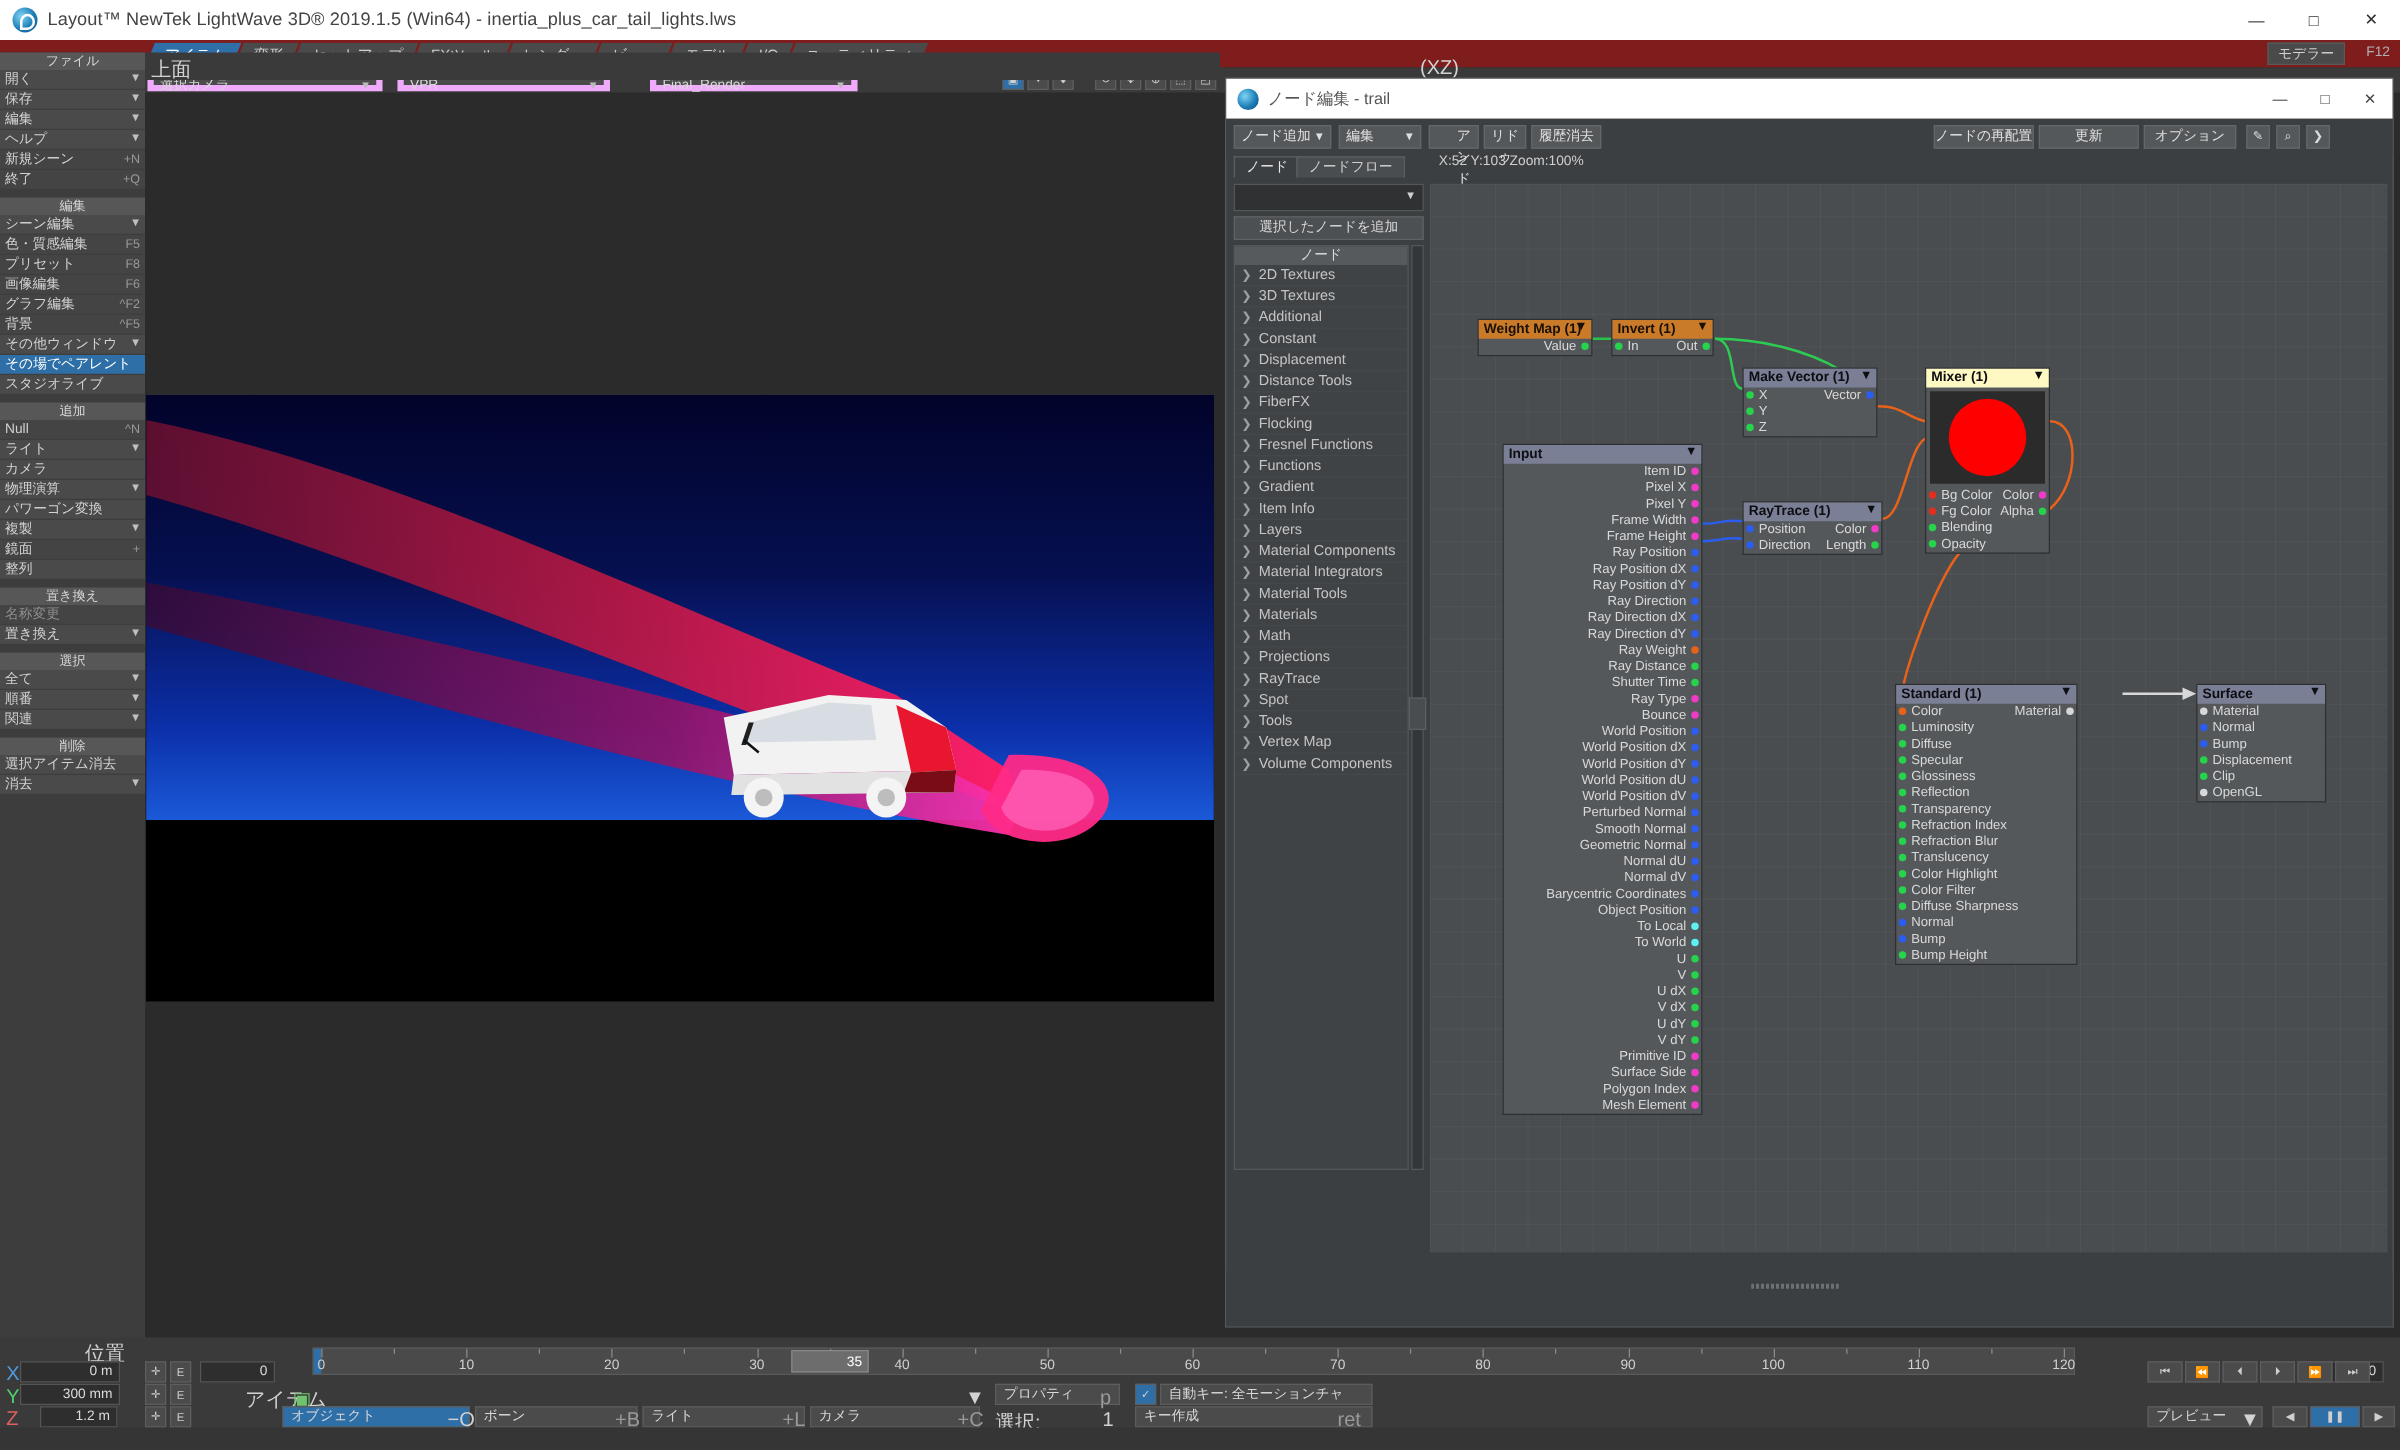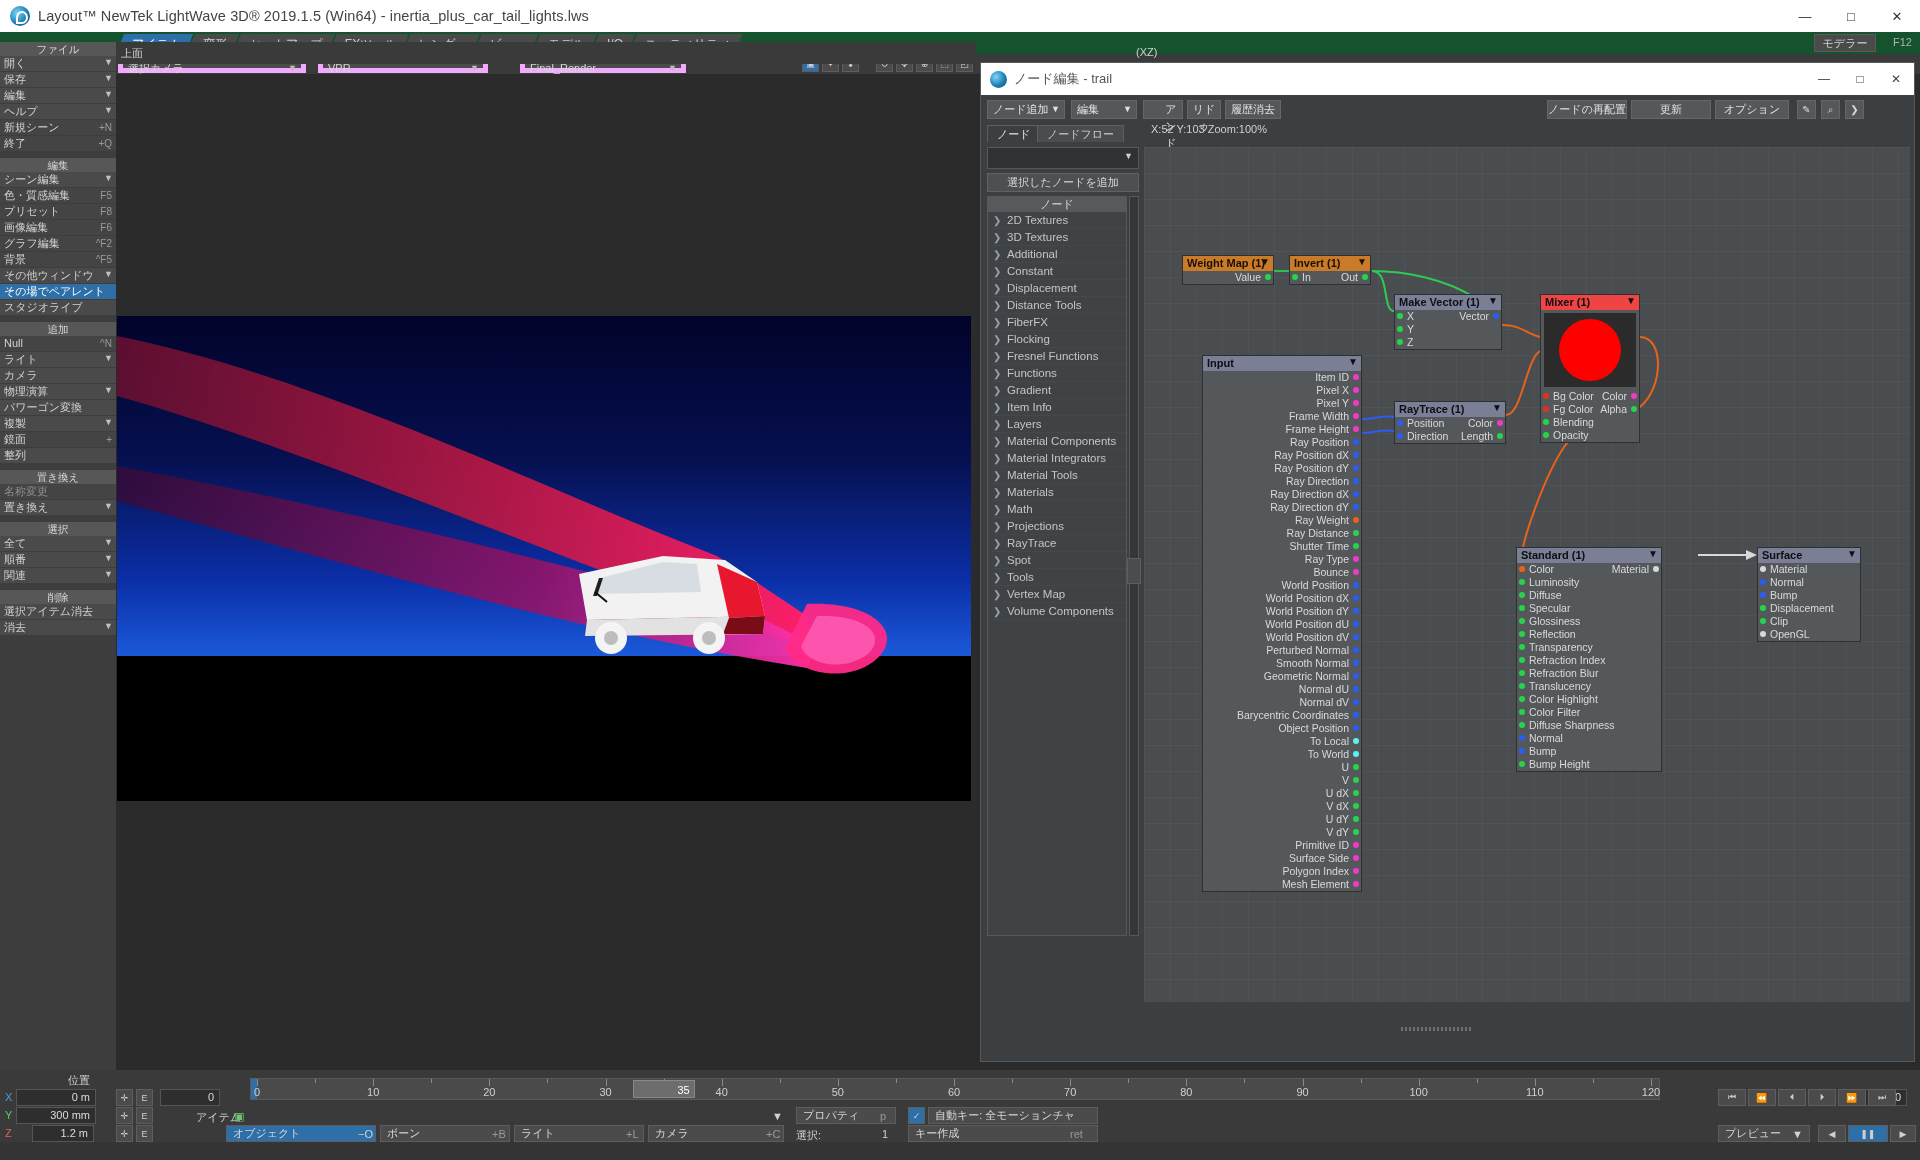--- a/index.html
+++ b/index.html
@@ -14,21 +14,21 @@
     background:radial-gradient(circle at 35% 35%,#7fd4f5 0%,#1d7fb8 55%,#0b4a72 100%);
     position:relative; }
   #titlebar .appicon:after { content:""; position:absolute; left:6px; top:5px; width:8px;height:9px;
     border:2px solid #fff; border-radius:50% 50% 50% 0; }
   #titlebar .ttl { color:#444; font-size:14.5px; letter-spacing:.1px; }
   #wbtns { margin-left:auto; display:flex; height:32px; }
   #wbtns div { width:46px; height:32px; display:flex; align-items:center; justify-content:center;
     color:#333; font-size:13px; }
 
   
-  #tabstrip { position:absolute; left:0; top:32px; width:1920px; height:22px; background:#14532d; }
+  #tabstrip { position:absolute; left:0; top:32px; width:1920px; height:22px; background:#7f1d1d; }
   #tabs { position:absolute; left:116px; top:0; height:22px; display:flex; align-items:flex-end; }
   .tab { height:20px; line-height:20px; padding:0 12px 0 16px; font-size:12px; color:#cfcfcf;
     background:#4a4a4a; margin-right:-6px;
     clip-path: polygon(8px 0,100% 0,calc(100% - 8px) 100%,0 100%); }
   .tab.active { background:#2f6fa8; color:#fff; }
   #f12 { position:absolute; right:8px; top:4px; font-size:11px; color:#b0b0b0; }
   #modeler { position:absolute; right:44px; top:2px; width:62px; height:18px; background:#4a4a4a;
     border:1px solid #5a5a5a; font-size:11px; color:#d2d2d2; text-align:center; line-height:16px; }
 
   
@@ -125,21 +125,21 @@
   .dot { position:absolute; width:6px; height:6px; border-radius:50%; top:3px; }
   .dot.l { left:2px; } .dot.r { right:2px; }
   .pink{background:#f03ac8} .blue{background:#2b5df0} .orange{background:#e8621a}
   .green{background:#25d44a} .cyan{background:#5ef0f0} .white{background:#d8d8d8}
   .red{background:#e03020}
 
   svg.wires { position:absolute; left:0; top:0; width:766px; height:855px; pointer-events:none; }
 
   
   #bottom { position:absolute; left:0; top:1070px; width:1920px; height:90px; background:#3a3a3a; }
-  .bl { position:absolute; font-size:11px; color:#d2d2d2; }
+  .bl { position:absolute; font-size:16px; color:#d2d2d2; }
   .bnum { position:absolute; height:17px; background:#2e2e2e; border:1px solid #555;
     color:#dcdcdc; font-size:11px; line-height:15px; text-align:right; padding-right:5px; }
   .bbtn { position:absolute; height:17px; background:#4b4b4b; border:1px solid #5d5d5d;
     font-size:11px; color:#d8d8d8; line-height:15px; text-align:center; }
   #tlbar { position:absolute; left:250px; top:1078px; width:1410px; height:22px; background:#4a4a4a;
     border:1px solid #5a5a5a; }
   .tick { position:absolute; top:0; width:1px; height:7px; background:#8a8a8a; }
   .tlab { position:absolute; top:7px; font-size:11px; color:#d0d0d0; transform:translateX(-50%); }
   #tlhandle { position:absolute; top:1px; width:62px; height:18px; background:#6d6d6d;
     border:1px solid #888; }
@@ -414,21 +414,21 @@
             <span class="ri">Color</span>
           </div>
           <div class="prow">
             <span class="dot l blue"></span>
             <span class="li">Direction</span>
             <span class="dot r green"></span>
             <span class="ri">Length</span>
           </div>
         </div>
         <div class="node" style="left: 396px; top: 147px; width: 100px;">
-          <div class="hd" style="background: #ef4444;"><span>Mixer (1)</span><span class="cv">▼</span></div>
+          <div class="hd" style="background: #fef9c3;"><span>Mixer (1)</span><span class="cv">▼</span></div>
           <div style="height: 74px; margin: 3px; background: rgb(43, 43, 43); display: flex; align-items: center; justify-content: center;">
             <div style="width: 62px; height: 62px; border-radius: 50%; background: rgb(255, 0, 0);"></div>
           </div>
           <div class="prow">
             <span class="dot l red"></span>
             <span class="li">Bg Color</span>
             <span class="dot r pink"></span>
             <span class="ri">Color</span>
           </div>
           <div class="prow">

